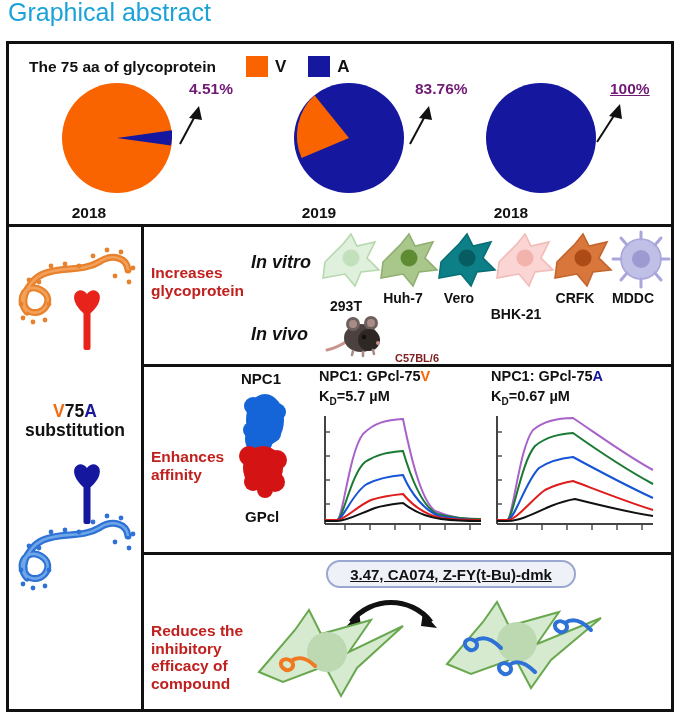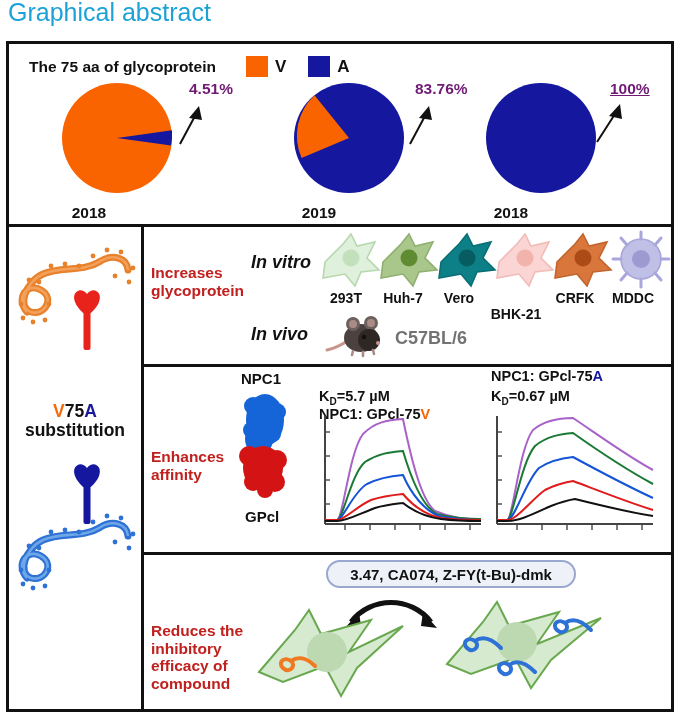--- a/index.html
+++ b/index.html
@@ -52,33 +52,33 @@
 
   .row-label{
     position:absolute;font-size:15.5px;font-weight:bold;color:#c0201e;
     line-height:17.5px;
   }
   .italic-tag{font-size:18px;font-weight:bold;font-style:italic;color:#111;}
   .cell-name{
     position:absolute;font-size:14px;font-weight:bold;color:#111;
     text-align:center;white-space:nowrap;
   }
-  .mouse-name{position:absolute;font-size:18px;font-weight:bold;color:#737373;}
+  .mouse-name{position:absolute;font-size:11px;font-weight:bold;color:#7f1d1d;margin-top:24px;}
 
   .spr-title{position:absolute;font-size:14.5px;font-weight:bold;color:#111;white-space:nowrap;}
   .spr-kd{position:absolute;font-size:14.5px;font-weight:bold;color:#111;white-space:nowrap;}
   .spr-kd sub{font-size:10px;}
   .struct-label{position:absolute;font-size:15px;font-weight:bold;color:#111;}
 
   #compound-pill{
     position:absolute;left:185px;top:8px;width:250px;height:28px;
     border:2px solid #9aa8d0;border-radius:14px;
     background:#eef1f8;box-sizing:border-box;
     display:flex;align-items:center;justify-content:center;
-    font-size:15px;font-weight:bold;color:#111;
+    font-size:15px;font-weight:bold;color:#111;text-decoration:underline;
   }
   svg{display:block;overflow:visible;}
 </style>
 </head>
 <body>
 
 <div id="page-title">Graphical abstract</div>
 
 <div id="abstract-frame">
 
@@ -260,21 +260,21 @@
             <line x1="48" y1="41" x2="54" y2="48"></line>
           <line x1="34" y1="47" x2="34" y2="55"></line>
             <line x1="20" y1="41" x2="14" y2="48"></line>
           <line x1="14" y1="27" x2="6" y2="27"></line>
             <line x1="20" y1="13" x2="14" y2="6"></line>
         </g>
         <circle cx="34" cy="27" r="9" fill="#9d9ad2"></circle>
       </g>
     </svg>
 
-    <div class="cell-name" style="left:178px;top:66px;width:54px;text-align:center;">293T</div>
+    <div class="cell-name" style="left:178px;top:74px;width:54px;text-align:center;">293T</div>
     <div class="cell-name" style="left:234px;top:66px;width:56px;">Huh-7</div>
     <div class="cell-name" style="left:292px;top:66px;width:52px;">Vero</div>
     <div class="cell-name" style="left:344px;top:82px;width:62px;">BHK-21</div>
     <div class="cell-name" style="left:406px;top:66px;width:56px;">CRFK</div>
     <div class="cell-name" style="left:462px;top:66px;width:60px;">MDDC</div>
 
     <div class="italic-tag" style="position:absolute;left:110px;top:100px;">In vivo</div>
 
     <svg width="70" height="42" viewBox="0 0 70 42" style="position:absolute;left:182px;top:90px;">
       <path d="M4,36 C14,34 20,30 26,26" stroke="#c9958c" stroke-width="3" fill="none" stroke-linecap="round"></path>
@@ -317,21 +317,21 @@
         <ellipse cx="40" cy="78" rx="20" ry="22"></ellipse>
         <circle cx="26" cy="66" r="10"></circle>
           <circle cx="54" cy="70" r="10"></circle>
         <circle cx="52" cy="92" r="10"></circle>
           <circle cx="30" cy="92" r="9"></circle>
         <circle cx="42" cy="100" r="8"></circle>
       </g>
     </svg>
     <div class="struct-label" style="left:104px;top:144px;">GPcl</div>
 
-    <div class="spr-title" style="left:178px;top:4px;margin-top:38px;">
+    <div class="spr-title" style="left:178px;top:4px;">
       <span>NPC1: GPcl-75</span><span style="color:#fa6400;">V</span>
     </div>
     <div class="spr-kd" style="left:178px;top:24px;">
       <span>K</span><sub>D</sub><span>=5.7 µM</span>
     </div>
 
     <svg width="170" height="128" viewBox="0 0 170 128" style="position:absolute;left:174px;top:48px;">
       <line x1="10" y1="4" x2="10" y2="112" stroke="#444" stroke-width="2"></line>
       <line x1="10" y1="112" x2="166" y2="112" stroke="#444" stroke-width="2"></line>
       <g stroke="#444" stroke-width="1.4">

